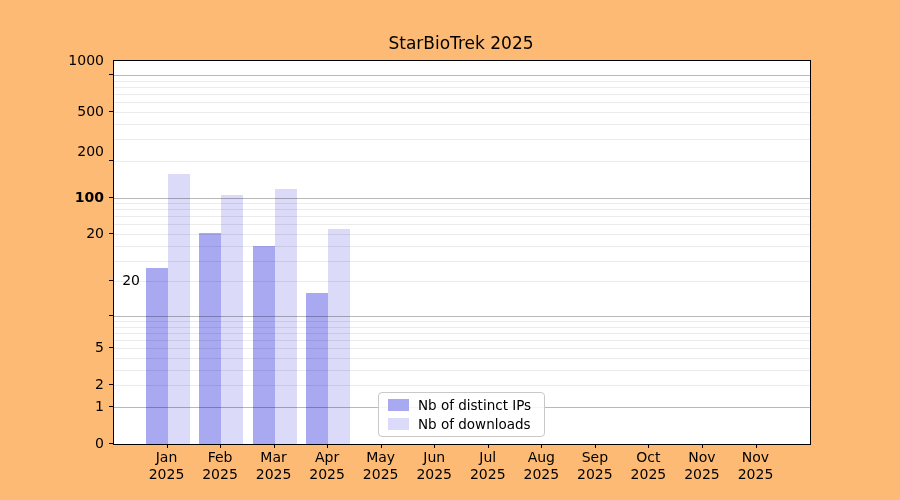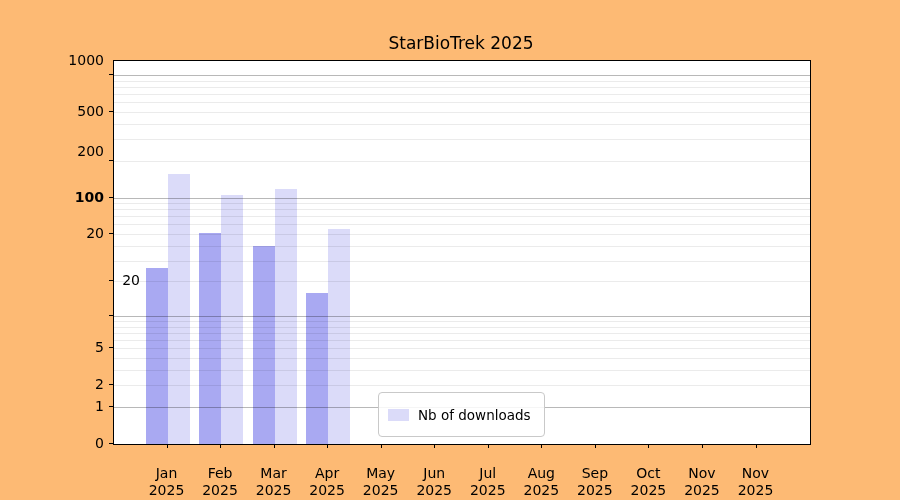--- a/index.html
+++ b/index.html
@@ -11,21 +11,21 @@
         border:1px solid #000;box-sizing:content-box;background:#fff;}
   .bar{position:absolute;bottom:0;}
   .gridline{position:absolute;left:0;width:100%;height:1px;pointer-events:none;}
   .gridline.major{background:rgba(0,0,0,0.28);}
   .gridline.minor{background:rgba(0,0,0,0.08);}
   .ytick-label{position:absolute;left:0;width:104px;text-align:right;
                font-size:14px;color:#000;line-height:18px;}
   .ytick-mark{position:absolute;width:4px;height:1px;background:#000;left:109px;}
   .xtick-mark{position:absolute;width:1px;height:4px;background:#000;top:444px;}
   .xtick-label{position:absolute;width:70px;text-align:center;font-size:14px;
-               color:#000;line-height:17px;top:449px;margin-top:16px;}
+               color:#000;line-height:17px;top:449px;}
   .legend{position:absolute;left:378px;top:392px;width:167px;height:45px;
           border:1px solid #c9c9c9;border-radius:4px;background:rgba(255,255,255,0.85);
           box-sizing:border-box;display:flex;flex-direction:column;justify-content:center;
           gap:3px;padding:4px 9px;}
   .legend-row{display:flex;align-items:center;gap:9px;}
   .legend-swatch{width:21px;height:12px;flex:0 0 auto;}
   .legend-label{font-size:13.5px;color:#000;white-space:nowrap;}
 </style>
 </head>
 <body>
@@ -66,20 +66,24 @@
       <div class="gridline minor" style="top: 33.028px;"></div>
       <div class="gridline minor" style="top: 25.9055px;"></div>
       <div class="gridline minor" style="top: 19.6221px;"></div>
       <div class="gridline major" style="top: 345.979px;"></div>
       <div class="gridline major" style="top: 254.927px;"></div>
       <div class="gridline major" style="top: 136.505px;"></div>
       <div class="gridline major" style="top: 14.0007px;"></div>
     </div>
 
   <div class="legend">
+    <div class="legend-row">
+      <span class="legend-swatch" style="background: rgb(169, 169, 242);"></span>
+      <span class="legend-label">Nb of distinct IPs</span>
+    </div>
     <div class="legend-row">
       <span class="legend-swatch" style="background: rgb(219, 219, 249);"></span>
       <span class="legend-label">Nb of downloads</span>
     </div>
   </div>
 <div class="ytick-mark" style="top: 443px;"></div>
     <div class="ytick-label" style="top: 434px;">0</div>
     <div class="ytick-mark" style="top: 405.979px;"></div>
     <div class="ytick-label" style="top: 396.979px;">1</div>
     <div class="ytick-mark" style="top: 384.323px;"></div>

